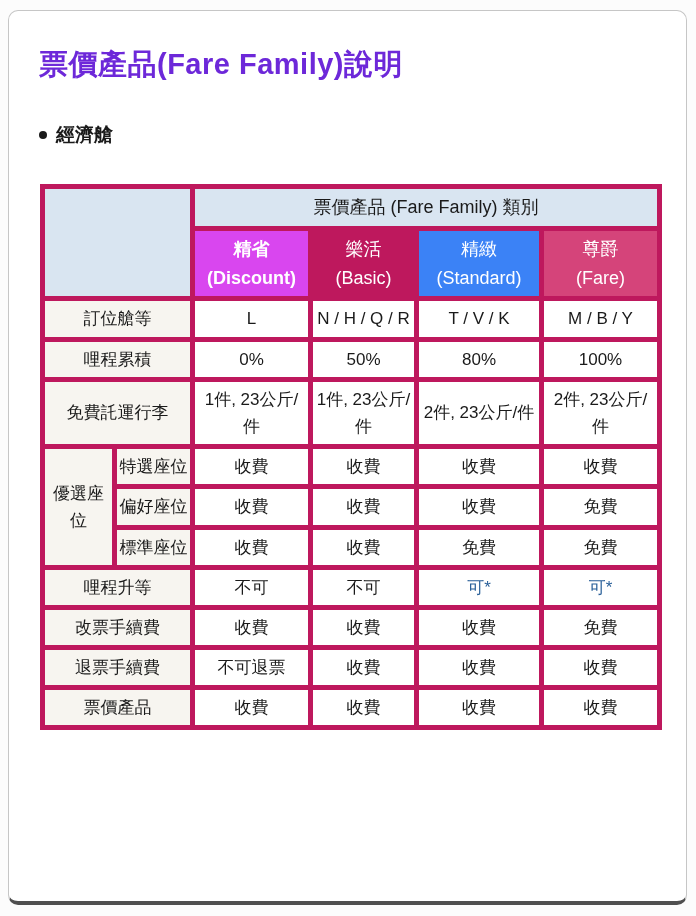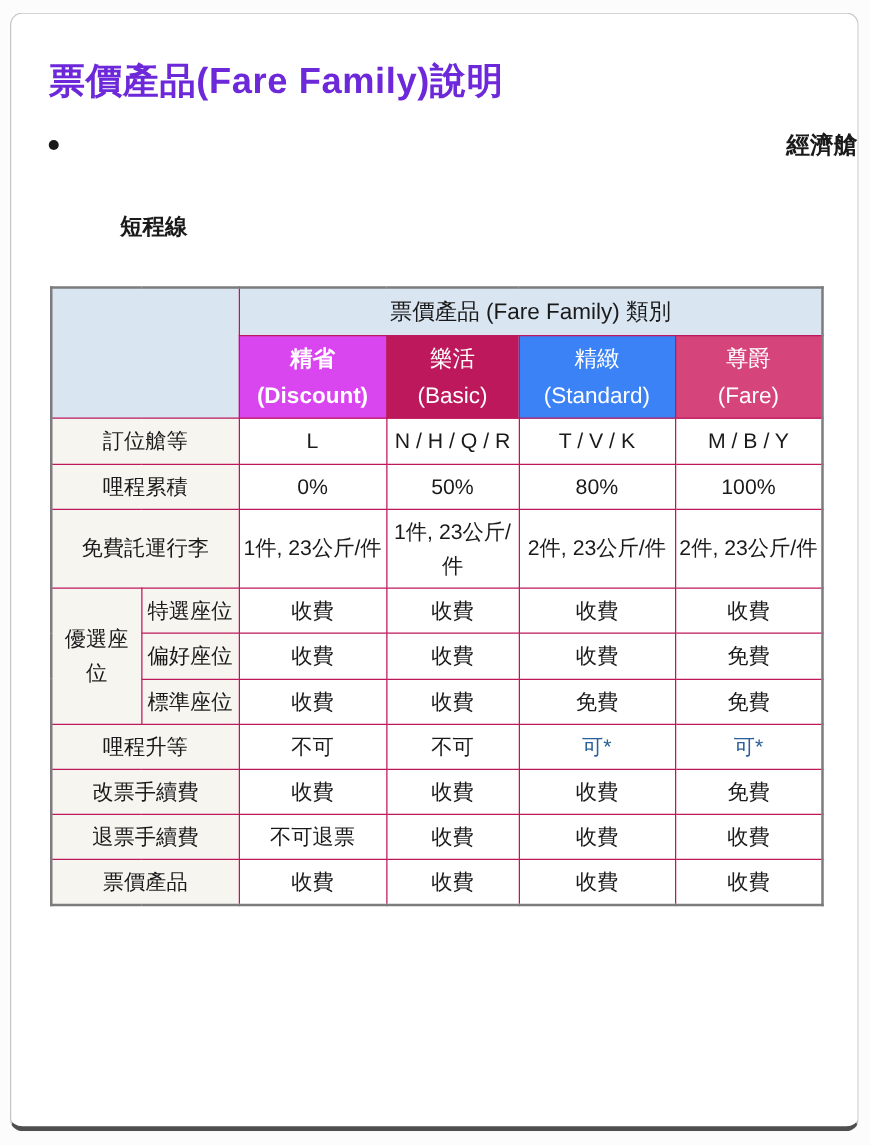--- a/index.html
+++ b/index.html
@@ -21,26 +21,25 @@
     overflow:hidden;
   }
   .page-title {
     margin:34px 0 0 30px;
     font-size:29px;
     font-weight:bold;
     color:#6d28d9;
     letter-spacing:0.5px;
   }
   .bullet-line {
-    margin:18px 0 0 30px;
+    margin:37px 0 0 30px;
     font-size:19px;
     font-weight:bold;
     display:flex;
     align-items:center;
-    justify-content:space-between;
   }
   .bullet-dot {
     width:8px; height:8px;
     background:#1a1a1a;
     border-radius:50%;
     margin-right:9px;
     display:inline-block;
   }
   .subheading {
     margin:40px 0 0 87px;
@@ -49,21 +48,21 @@
   }
   table.fare-table {
     margin:36px 0 0 31px;
     border-collapse:collapse;
     table-layout:fixed;
     width:617px;
     font-size:17px;
     line-height:1.6;
   }
   .fare-table td, .fare-table th {
-    border:1px solid #be185d;
+    border:5px solid #be185d;
     padding:4px 2px;
     text-align:center;
     vertical-align:middle;
     font-weight:normal;
     word-break:break-word;
     overflow-wrap:anywhere;
   }
   .fare-table { border:2px solid #7c7c7c; }
   .corner-cell, .cat-title {
     background:#d9e5f1;
@@ -90,21 +89,20 @@
 
 <div class="card">
 
   <h1 class="page-title">票價產品(Fare Family)說明</h1>
 
   <div class="bullet-line">
     <span class="bullet-dot"></span>
     <span>經濟艙</span>
   </div>
 
-  <div class="subheading">短程線</div>
 
   <table class="fare-table">
     <colgroup>
       <col style="width:72px">
       <col style="width:78px">
       <col style="width:118px">
       <col style="width:106px">
       <col style="width:125px">
       <col style="width:118px">
     </colgroup>

